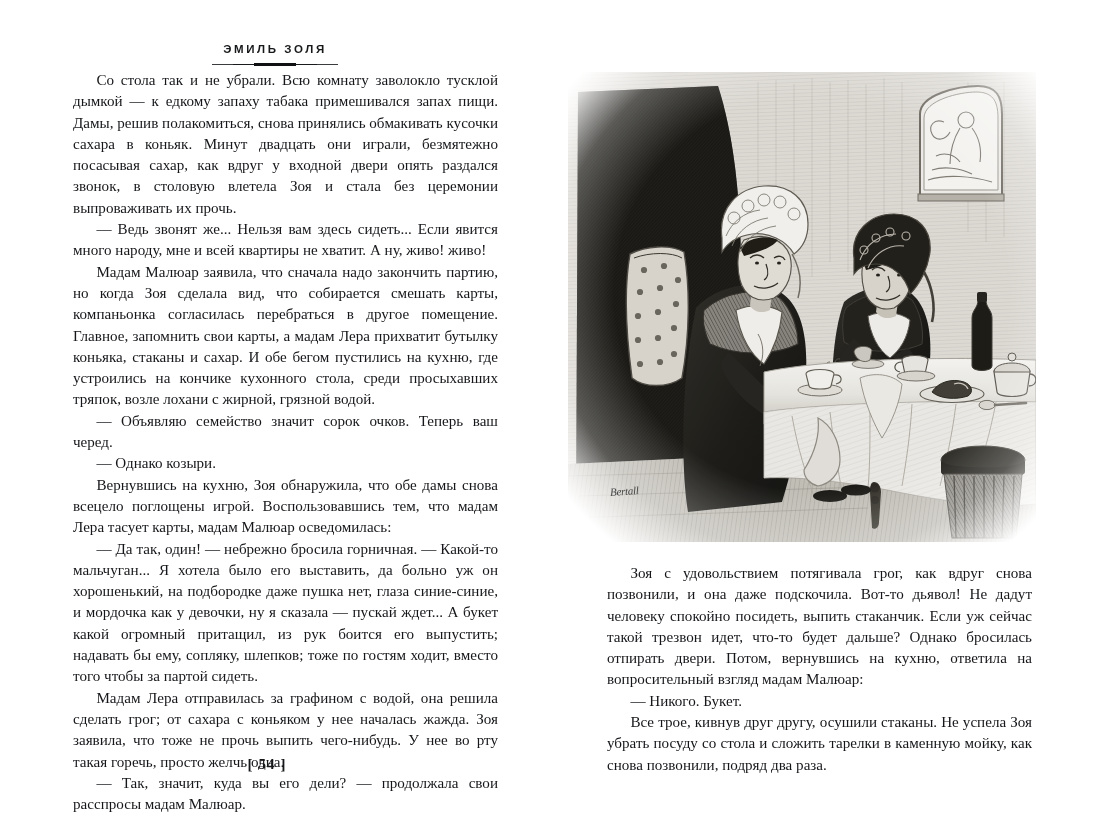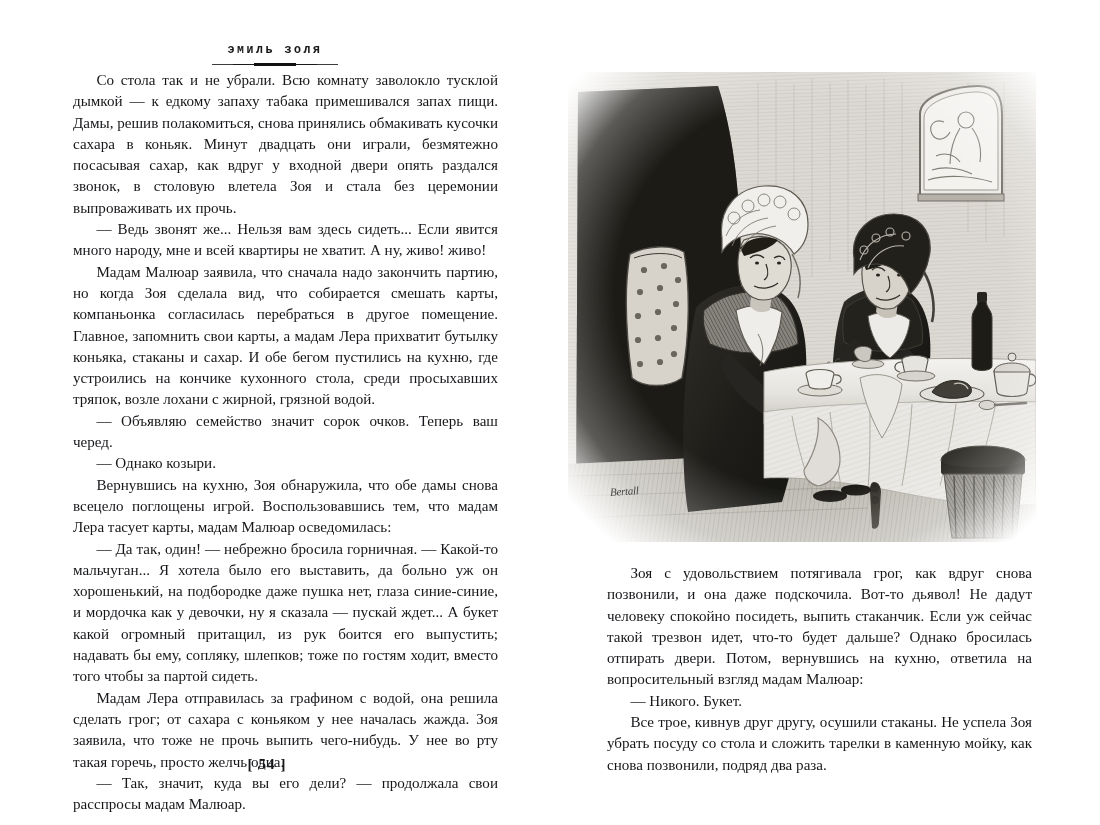--- a/index.html
+++ b/index.html
@@ -32,21 +32,21 @@
   }
 
   
   .runhead {
     position: absolute;
     left: 0;
     right: 0;
     text-align: center;
   }
   .runhead-text {
-    font-family: Liberation Mono, monospace;
+    font-family: Liberation Sans, sans-serif;
     font-size: 11.5px;
     font-weight: bold;
     letter-spacing: 2.6px;
     text-transform: uppercase;
     color: #17181a;
     line-height: 1;
   }
   .swell-rule {
     position: relative;
     margin: 7px auto 0 auto;

